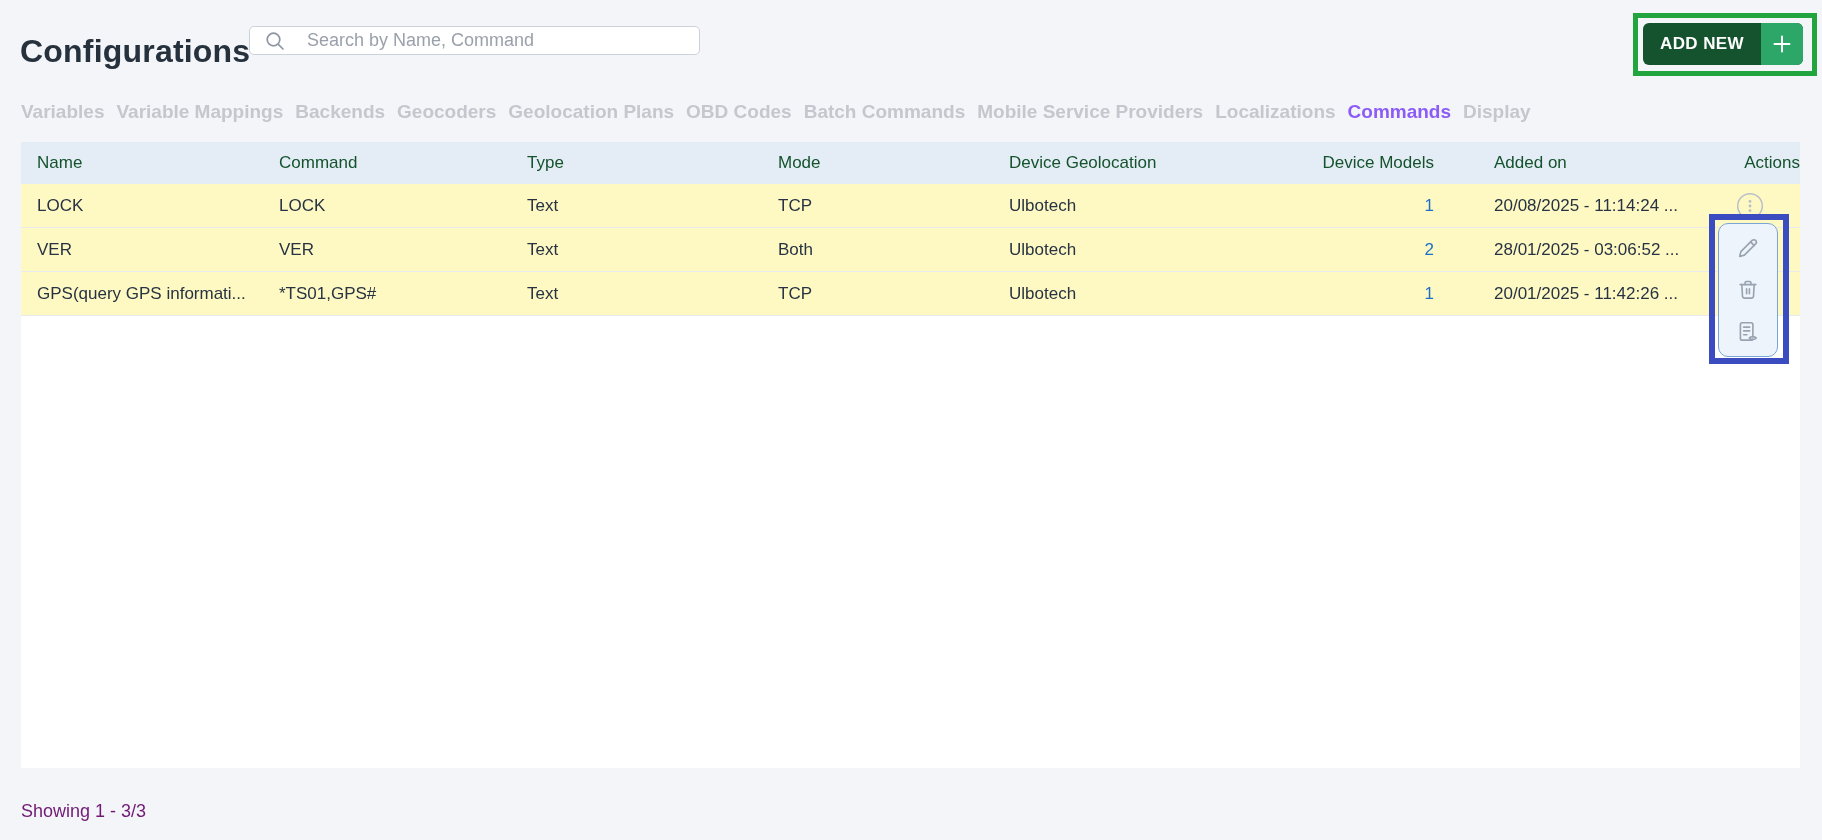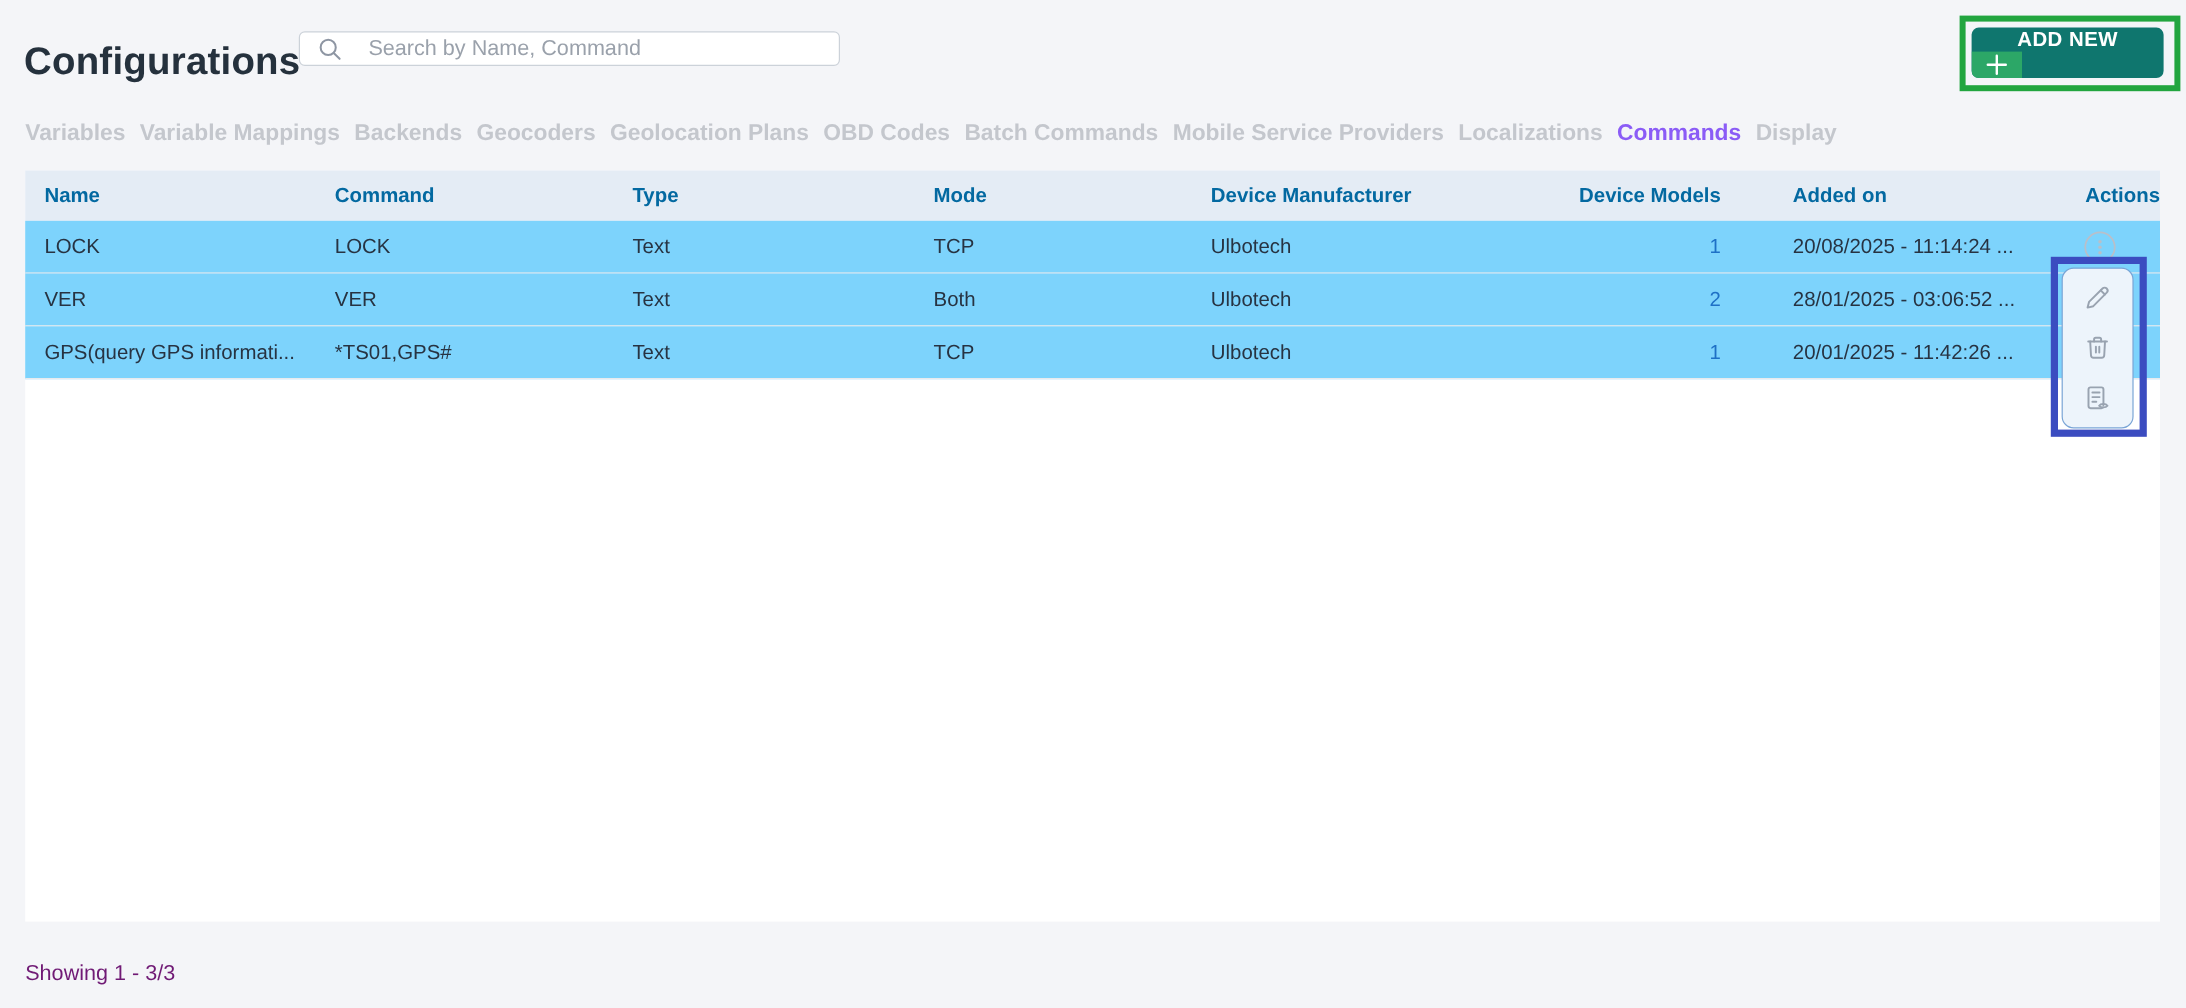--- a/index.html
+++ b/index.html
@@ -14,36 +14,36 @@
   .search-box { position:absolute; left:205px; top:26px; width:451px; height:29px; background:#fff;
                 border:1px solid #ccd2d9; border-radius:5px; display:flex; align-items:center; padding:0 14px; gap:21px;margin-left:44px; }
   .search-box svg { flex:0 0 auto; }
   .search-box input { border:none; outline:none; background:transparent; width:100%; font-size:18px;
                       color:#3a4653; font-family:"Liberation Sans", sans-serif; }
   .search-box input::placeholder { color:#9aa1ab; }
 
   .green-annotation { position:absolute; left:1633px; top:13px; width:184px; height:63px;
                       border:5px solid #22a53f; }
 
-  .add-new-btn { position:absolute; left:1643px; top:23px; width:160px; height:42px; background:#0f766e;
-                 border:none; border-radius:6px; display:flex; align-items:stretch; cursor:pointer; padding:0; overflow:hidden;flex-direction:column; }
+  .add-new-btn { position:absolute; left:1643px; top:23px; width:160px; height:42px; background:#14532d;
+                 border:none; border-radius:6px; display:flex; align-items:stretch; cursor:pointer; padding:0; overflow:hidden; }
   .add-new-label { flex:1; display:flex; align-items:center; justify-content:center; color:#fff;
                    font-size:17px; font-weight:700; letter-spacing:.4px; font-family:"Liberation Sans", sans-serif; }
   .add-new-plus { width:42px; background:#2ca767; display:flex; align-items:center; justify-content:center; }
 
   
   .tabs { position:absolute; left:21px; top:101px; display:flex; gap:12px; white-space:nowrap; }
   .tab { font-size:19px; font-weight:700; color:#c4c7cd; cursor:pointer; }
   .tab.active { color:#8b5cf6; }
 
   
   .table-wrap { position:absolute; left:21px; top:142px; width:1779px; height:626px; background:#fff; }
   .t-row { display:grid; grid-template-columns:242px 248px 251px 231px 291px 150px 266px 1fr; align-items:center; }
-  .t-head { height:42px; background:#e4ecf5; font-weight:700; font-size:17px; color:#0369a1; }
-  .t-body-row { height:44px; border-bottom:1px solid #e8eaed; font-size:17px; color:#273342; background:#7dd3fc; }
+  .t-head { height:42px; background:#e4ecf5; font-weight:400; font-size:17px; color:#14532d; }
+  .t-body-row { height:44px; border-bottom:1px solid #e8eaed; font-size:17px; color:#273342; background:#fef9c3; }
   .t-cell { padding-left:16px; overflow:hidden; text-overflow:ellipsis; white-space:nowrap; }
   .t-cell.center { padding-left:0; text-align:right; }
   .t-cell.addedon { padding-left:60px; }
   .models-link { color:#1e70c6; cursor:pointer; }
   .actions-cell { display:flex; justify-content:center; padding-left:0; }
 
   .kebab-btn { width:28px; height:28px; background:none; border:none; padding:0; cursor:pointer; display:flex; }
 
   
   .actions-popup { position:absolute; left:1718px; top:223px; width:60px; height:134px; background:#edf4fb;
@@ -99,21 +99,21 @@
     <div class="tab">Display</div>
   </div>
 
   <div class="table-wrap">
 
     <div class="t-row t-head">
       <div class="t-cell">Name</div>
       <div class="t-cell">Command</div>
       <div class="t-cell">Type</div>
       <div class="t-cell">Mode</div>
-      <div class="t-cell">Device Manufacturer</div>
+      <div class="t-cell">Device Geolocation</div>
       <div class="t-cell center">Device Models</div>
       <div class="t-cell addedon">Added on</div>
       <div class="t-cell center">Actions</div>
     </div>
 
     <div class="t-row t-body-row">
       <div class="t-cell">LOCK</div>
       <div class="t-cell">LOCK</div>
       <div class="t-cell">Text</div>
       <div class="t-cell">TCP</div>

